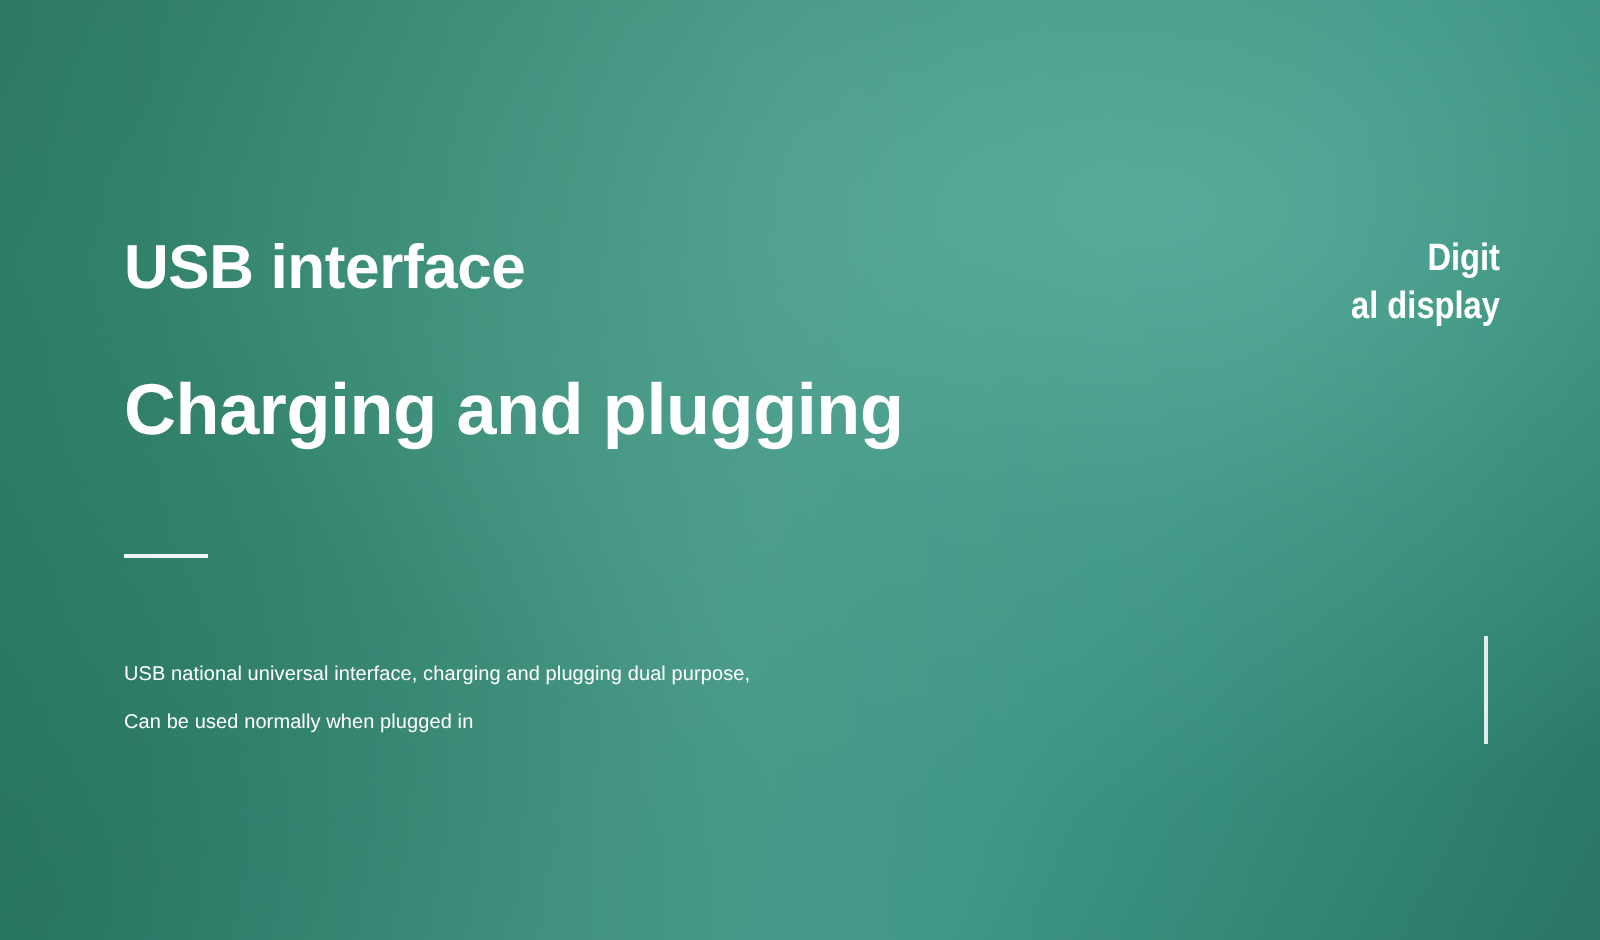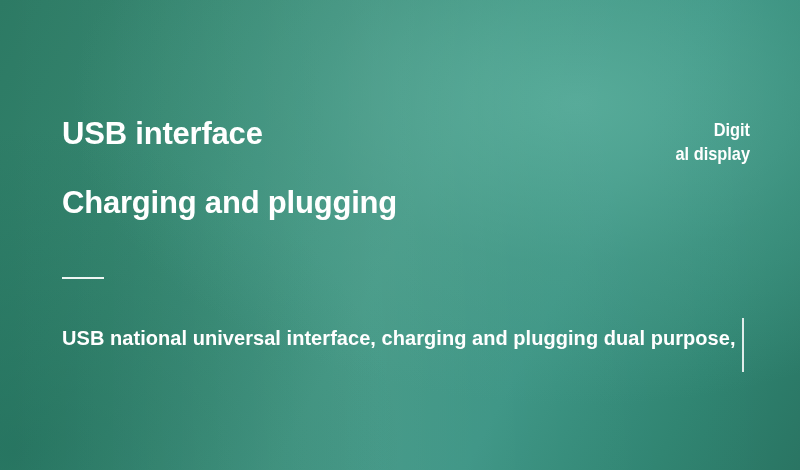--- a/index.html
+++ b/index.html
@@ -67,21 +67,21 @@
     line-height: 1.0;
     letter-spacing: -0.2px;
     white-space: nowrap;
   }
   .headline-secondary {
     margin: 0;
     margin-top: 38px;
     color: #ffffff;
     font-family: "Liberation Sans", sans-serif;
     font-weight: 700;
-    font-size: 31px;
+    font-size: 36px;
     line-height: 1.0;
     letter-spacing: -0.2px;
     white-space: nowrap;
   }
 
   
   .corner-label {
     position: absolute;
     right: 50px;
     top: 118px;
@@ -109,22 +109,22 @@
   }
 
   
   .body-copy {
     position: absolute;
     left: 62px;
     top: 326px;
     width: 660px;
     color: #ffffff;
     font-family: "Liberation Sans", sans-serif;
-    font-weight: 700;
-    font-size: 20px;
+    font-weight: 400;
+    font-size: 10px;
     line-height: 24px;
     letter-spacing: 0.05px;
   }
   .body-copy .copy-line { display: block; white-space: nowrap; }
 
   
   .vertical-rule {
     position: absolute;
     left: 742px;
     top: 318px;
@@ -146,17 +146,18 @@
 
   <div class="corner-label">
     <span class="corner-line">Digit</span>
     <span class="corner-line">al display</span>
   </div>
 
   <div class="divider"></div>
 
   <div class="body-copy">
     <span class="copy-line">USB national universal interface, charging and plugging dual purpose,</span>
+    <span class="copy-line">Can be used normally when plugged in</span>
   </div>
 
   <div class="vertical-rule"></div>
 
 </div>
 
 </body></html>

